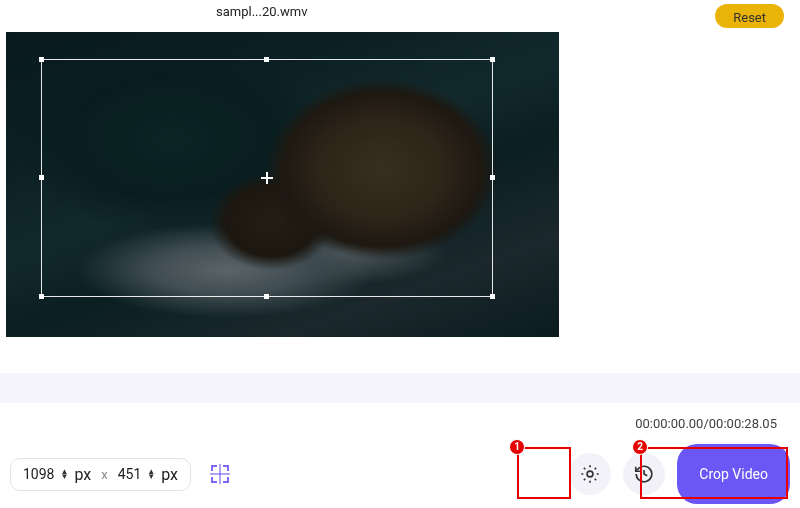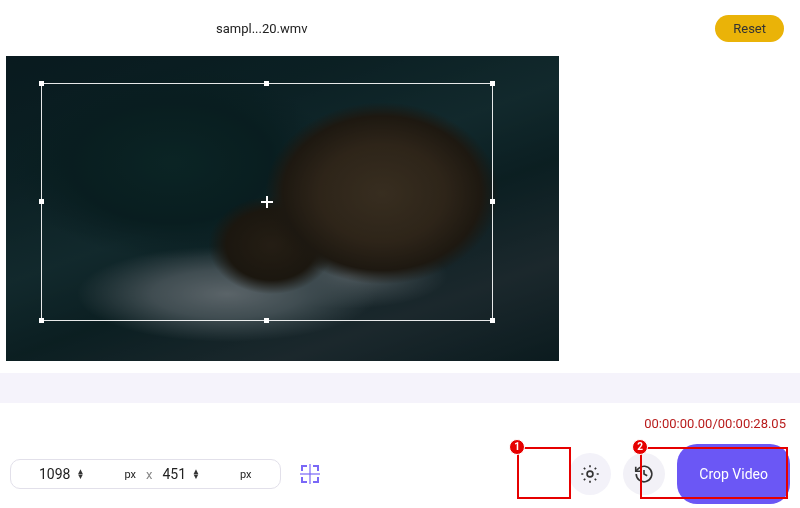--- a/index.html
+++ b/index.html
@@ -1,18 +1,18 @@
 <!DOCTYPE html>
 <html><head>
   <meta charset="utf-8">
   <style>
     * { margin: 0; padding: 0; box-sizing: border-box; font-family: -apple-system, BlinkMacSystemFont, "Segoe UI", Roboto, sans-serif; }
     body { width: 800px; height: 508px; background: #fff; position: relative; overflow: hidden; }
 
-    .top-bar { display: flex; align-items: center; height: 56px; padding: 4px 16px; }
+    .top-bar { display: flex; height: 32px; padding: 4px 16px; }
     .spacer-left { flex: 0 0 200px; }
     .filename { font-size: 13px; color: #222; }
     .spacer { flex: 1; }
     .reset-btn { background: #eab308; border: none; border-radius: 14px; padding: 6px 18px; font-size: 13px; color: #333; cursor: pointer; }
 
     .preview-area { position: relative; width: 553px; height: 305px; margin-left: 6px; background: #000; overflow: hidden; }
     .preview-img { width: 100%; height: 100%; position: relative; }
     
     .preview-img::before {
       content: "";
@@ -36,28 +36,28 @@
     .h-tl { left: -3px; top: -3px; } .h-tm { left: 50%; top: -3px; margin-left: -3px; } .h-tr { right: -3px; top: -3px; }
     .h-ml { left: -3px; top: 50%; margin-top: -3px; } .h-mr { right: -3px; top: 50%; margin-top: -3px; }
     .h-bl { left: -3px; bottom: -3px; } .h-bm { left: 50%; bottom: -3px; margin-left: -3px; } .h-br { right: -3px; bottom: -3px; }
     .crop-center { position: absolute; left: 50%; top: 50%; width: 12px; height: 12px; margin: -6px 0 0 -6px; }
     .crop-center::before, .crop-center::after { content:""; position:absolute; background:#fff; }
     .crop-center::before { left:5px; top:0; width:2px; height:12px; }
     .crop-center::after { left:0; top:5px; width:12px; height:2px; }
 
     .strip { position: absolute; left: 0; right: 0; top: 373px; height: 30px; background: #f5f3fb; }
 
-    .time-readout { position: absolute; right: 14px; top: 416px; font-size: 13px; color: #b91c1c; }
+    .time-readout { position: absolute; right: 23px; top: 416px; font-size: 13px; color: #404040; }
 
     .bottom-bar { position: absolute; left: 0; right: 0; bottom: 12px; display: flex; align-items: center; padding: 0 10px; height: 44px; }
 
-    .dim-group { display: flex; align-items: center; border: 1px solid #e2e0ea; border-radius: 10px; padding: 6px 28px; gap: 6px; }
+    .dim-group { display: flex; align-items: center; border: 1px solid #e2e0ea; border-radius: 10px; padding: 6px 12px; gap: 6px; }
     .dim-val { font-size: 14px; color: #222; }
     .stepper { display: inline-flex; flex-direction: column; line-height: 5px; font-size: 8px; color: #333; cursor: pointer; }
-    .unit { font-size: 11px; color: #222; margin-left: 34px; }
+    .unit { font-size: 16px; color: #222; }
     .times { font-size: 13px; color: #888; margin: 0 4px; }
 
     .crop-icon-btn { margin-left: 14px; width: 30px; height: 30px; display: flex; align-items: center; justify-content: center; cursor: pointer; }
 
     .right-controls { margin-left: auto; display: flex; align-items: center; gap: 12px; }
     .icon-btn { width: 42px; height: 42px; border-radius: 50%; background: #f3f2f9; display: flex; align-items: center; justify-content: center; cursor: pointer; position: relative; }
     .history-btn { background: #f2f1f7; }
     .primary-btn { background: #6b57f5; color: #fff; border: none; border-radius: 20px; padding: 22px 22px; font-size: 14px; cursor: pointer; }
 
     .anno-box { position: absolute; border: 2px solid #e60000; pointer-events: none; }

